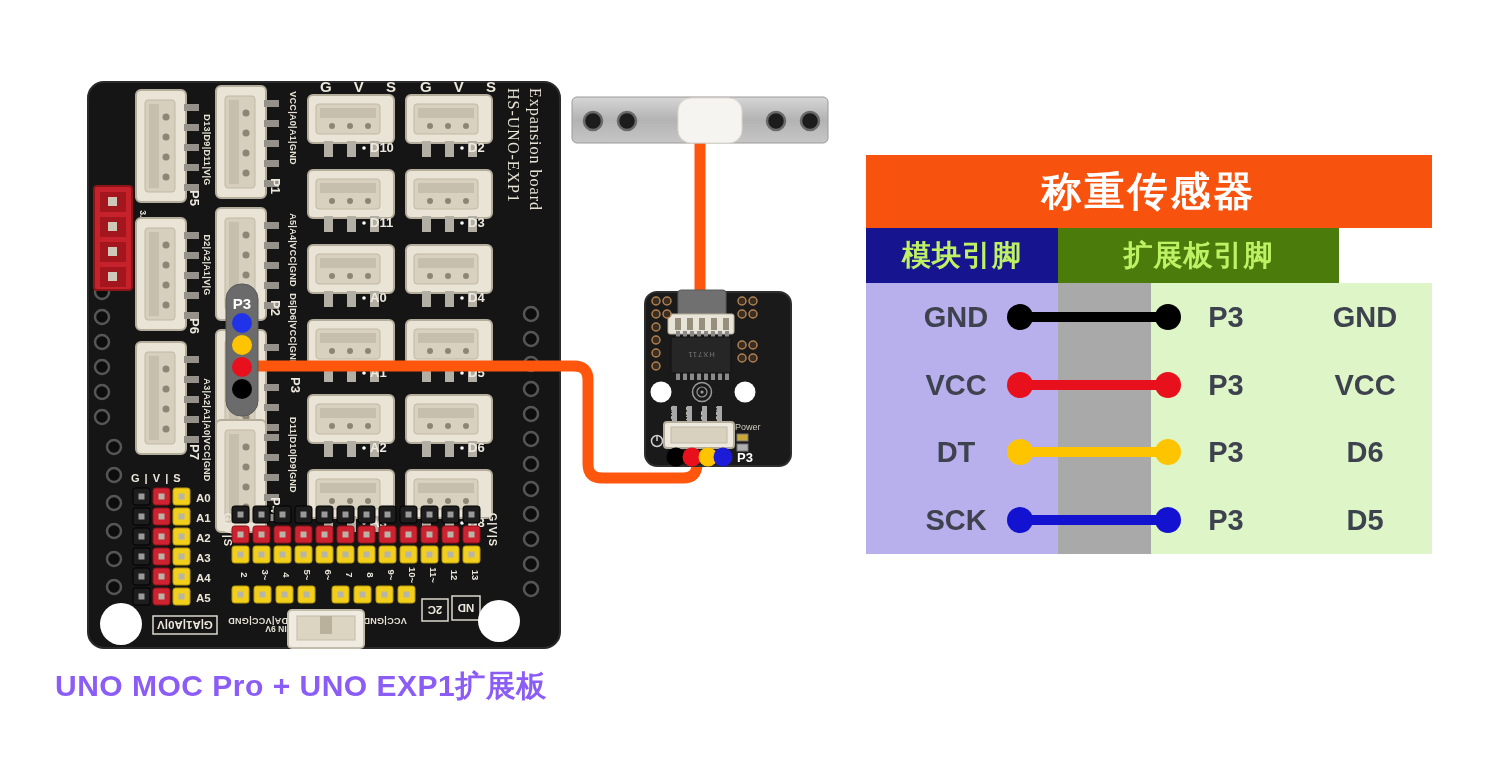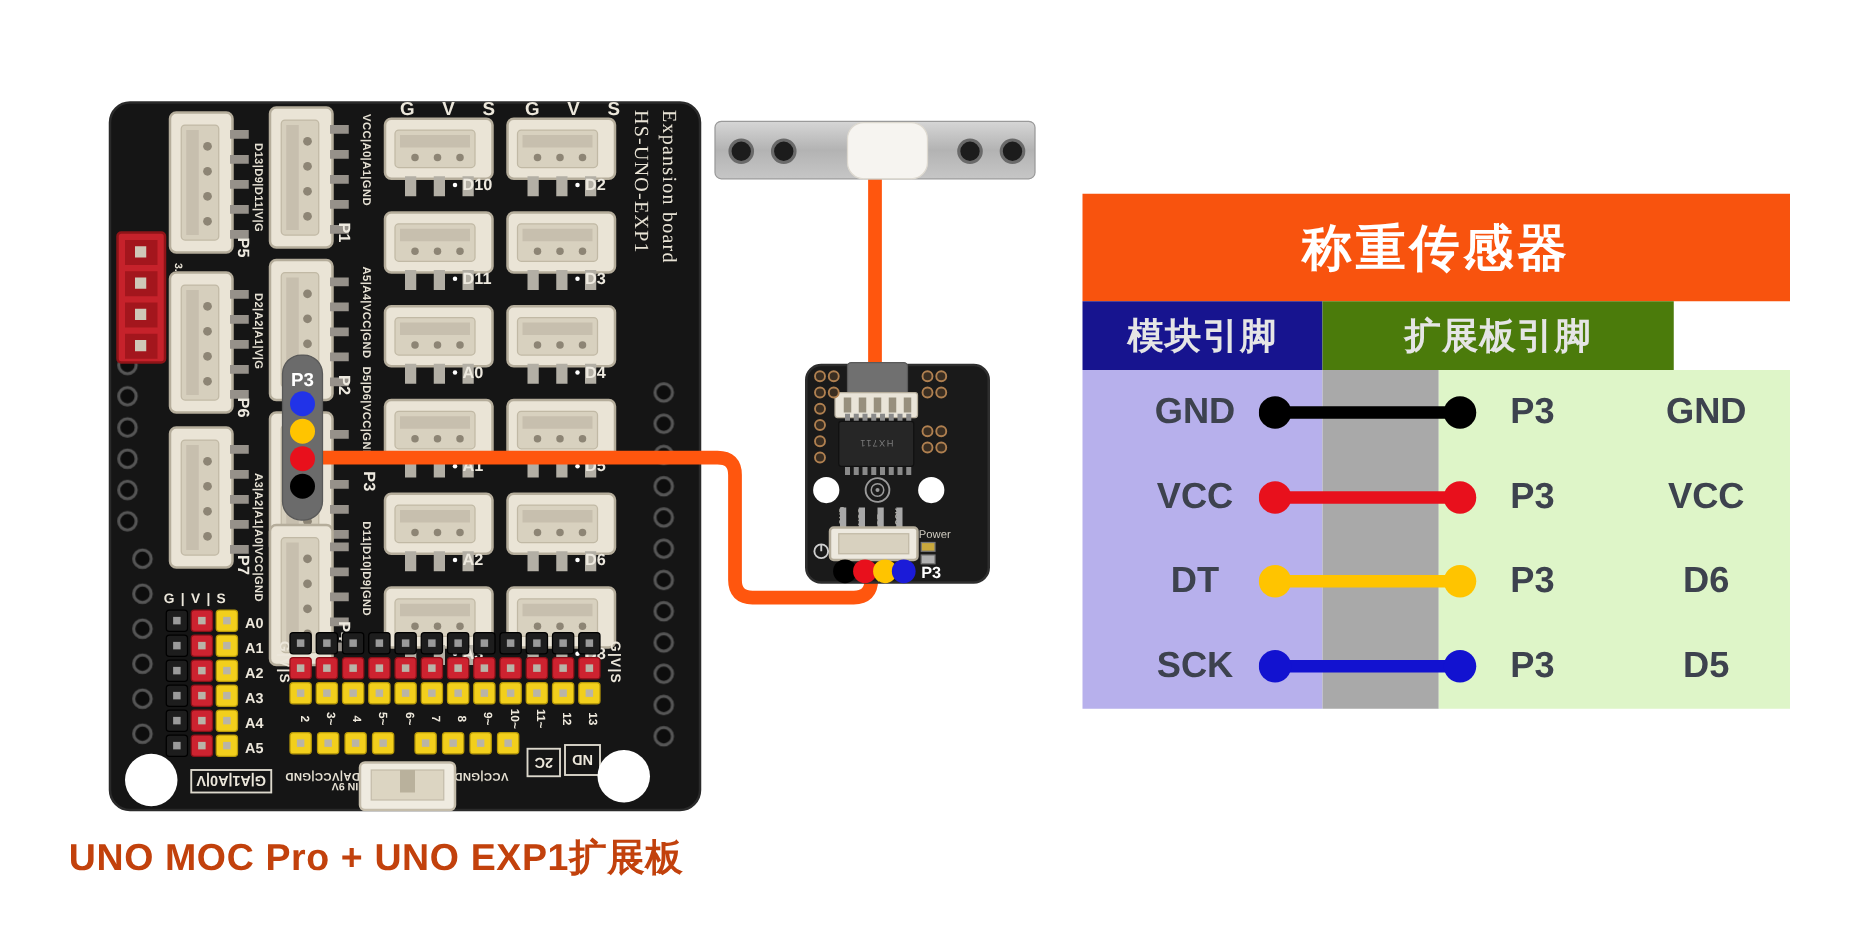--- a/index.html
+++ b/index.html
@@ -16,42 +16,42 @@
   .bd-a{font-weight:bold;font-size:11.5px;fill:#ece7db;}
   .bd-serif{font-family:"Liberation Serif",serif;font-size:16px;fill:#e8e3d5;letter-spacing:1px;}
   .mod-pin{font-weight:bold;font-size:6.5px;fill:#d8d4ca;}
   .mod-p3{font-weight:bold;font-size:13px;fill:#ffffff;}
   .mod-pwr{font-size:9px;fill:#cfcbc0;}
   .chip-txt{font-size:7.5px;fill:#7a7a7a;letter-spacing:1px;}
   .callout-p3{font-weight:bold;font-size:15px;fill:#ffffff;}
 
   
   .wtable{position:absolute;left:866px;top:155px;width:566px;height:393px;}
-  .wtitle{height:86px;background:#f8530e;color:#fff;font-weight:bold;font-size:40px;
+  .wtitle{height:73px;background:#f8530e;color:#fff;font-weight:bold;font-size:40px;
           display:flex;align-items:center;justify-content:center;letter-spacing:3px;}
   .whead{height:55px;display:flex;}
-  .wh{display:flex;align-items:center;justify-content:center;color:#e5e5e5;font-weight:bold;font-size:29px;letter-spacing:1px;}
+  .wh{display:flex;align-items:center;justify-content:center;color:#bef264;font-weight:bold;font-size:29px;letter-spacing:1px;}
   .wh1{width:192px;background:#17148f;}
   .wh2{width:93px;background:#262626;}
   .wh3{width:281px;background:#4b7b0b;}
   .wbody{position:relative;height:271px;}
   .colbg{position:absolute;top:0;bottom:0;}
   .bg1{left:0;width:192px;background:#b7b0ec;}
   .bg2{left:192px;width:93px;background:#a9a9a9;}
   .bg3{left:285px;width:281px;background:#def5c8;}
   .wrows{position:absolute;left:0;top:0;right:0;bottom:0;display:flex;flex-direction:column;}
   .wrow{flex:1;position:relative;}
   .cellt{position:absolute;top:50%;transform:translateY(-50%);font-weight:bold;font-size:29px;
          color:#3d424e;text-align:center;}
   .mpin{left:0;width:180px;}
   .pport{left:322px;width:76px;}
   .bpin{left:432px;width:134px;}
   .wire-svg{position:absolute;left:141px;top:50%;margin-top:-17px;}
 
-  .caption{position:absolute;left:55px;top:666px;font-size:30px;font-weight:bold;color:#c2410c;letter-spacing:.5px;}
+  .caption{position:absolute;left:55px;top:666px;font-size:30px;font-weight:bold;color:#8b5cf6;letter-spacing:.5px;}
 </style>
 </head>
 <body>
 
 <svg width="860" height="760" viewBox="0 0 860 760" style="position:absolute;left:0;top:0;">
   <defs>
     <linearGradient id="alu" x1="0" y1="0" x2="0" y2="1">
       <stop offset="0" stop-color="#d6d6d6"></stop>
         <stop offset="0.5" stop-color="#b3b3b3"></stop>
         <stop offset="1" stop-color="#c6c6c6"></stop>

